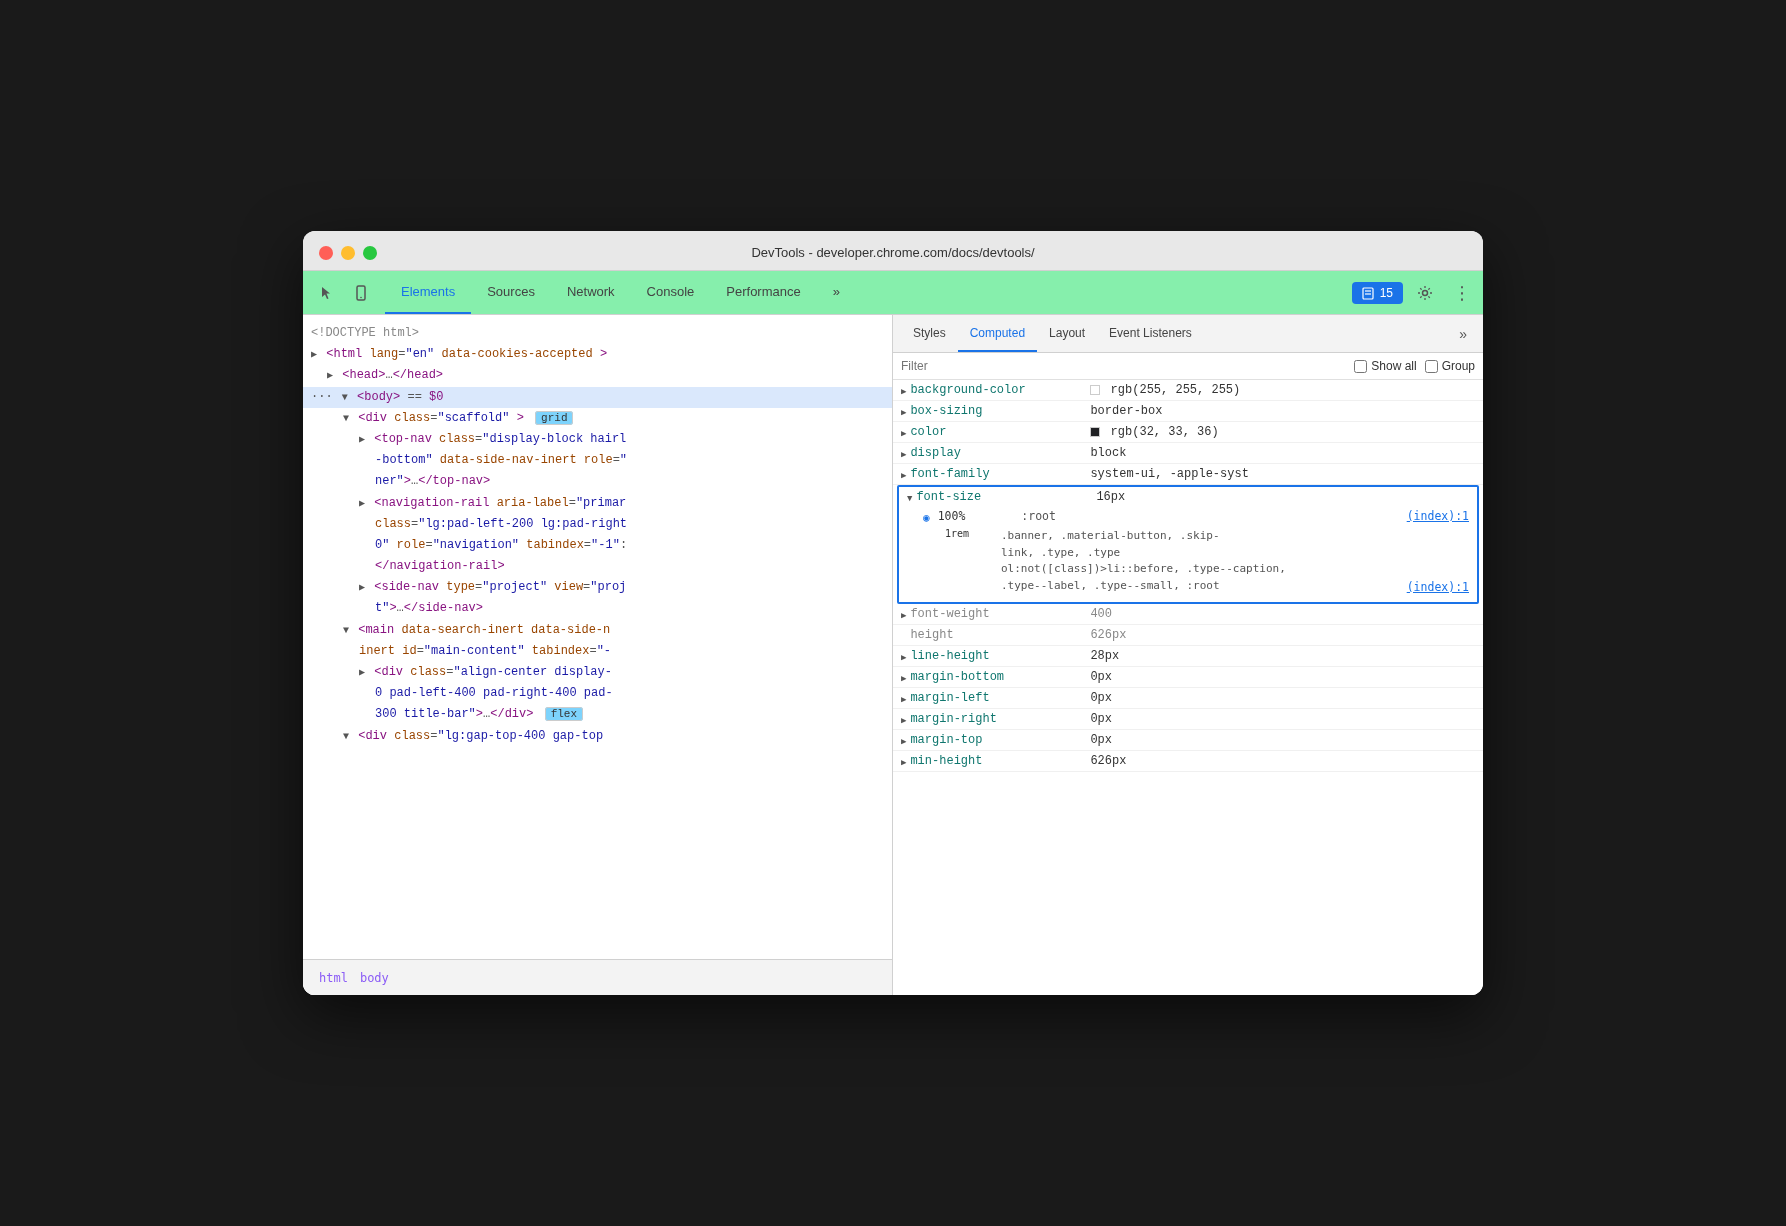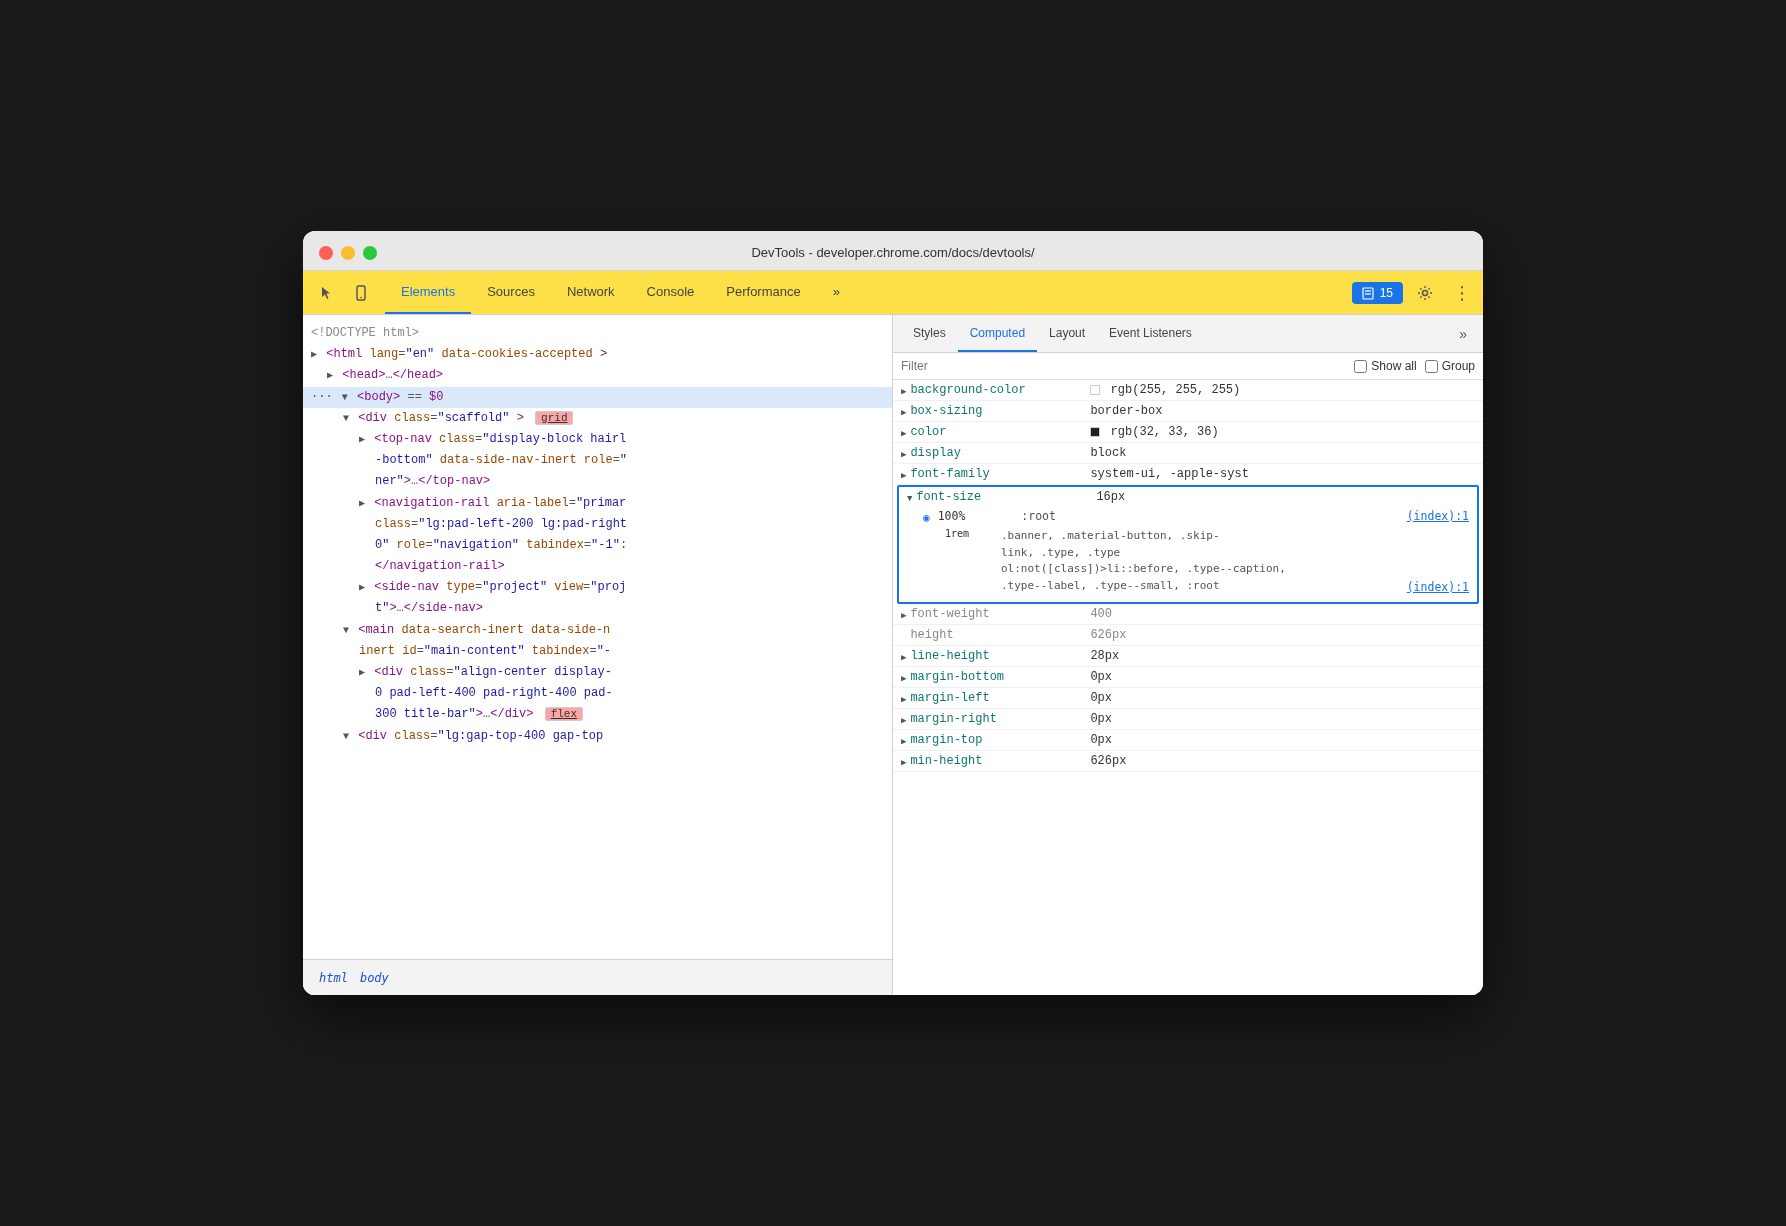--- a/index.html
+++ b/index.html
@@ -45,21 +45,21 @@
     .tl-yellow { background: #ffbd2e; }
     .tl-green { background: #28c840; }
     .window-title {
       font-size: 13px;
       color: #333;
       font-weight: 500;
     }
 
     
     .devtools-toolbar {
-      background: #fde047;
+      background: #86efac;
       border-bottom: 1px solid #d0d0d0;
       display: flex;
       align-items: center;
       padding: 0 8px;
       height: 44px;
     }
     .toolbar-icons {
       display: flex;
       align-items: center;
       gap: 2px;
@@ -163,49 +163,47 @@
     }
     .html-line.selected {
       background: #dae8fc;
     }
     .indent-1 { padding-left: 24px; }
     .indent-2 { padding-left: 40px; }
     .indent-3 { padding-left: 56px; }
     .indent-4 { padding-left: 72px; }
     .triangle { color: #555; font-size: 10px; margin-right: 2px; cursor: pointer; }
     .dom-badge {
-      background: #fca5a5;
+      background: #7dd3fc;
       border: 1px solid #ccc;
       border-radius: 3px;
       padding: 0 5px;
       font-size: 11px;
       color: #333;
       margin-left: 4px;
-      text-decoration: underline;
     }
     .dots { color: #555; margin-right: 2px; }
 
     
     .breadcrumb-bar {
       height: 36px;
       border-top: 1px solid #d0d0d0;
       background: #f3f3f3;
       display: flex;
       align-items: center;
       padding: 0 12px;
       gap: 4px;
       font-family: 'Menlo', 'Monaco', monospace;
       font-size: 12px;
     }
     .breadcrumb-item {
-      color: #1d4ed8;
+      color: #8b5cf6;
       cursor: pointer;
       padding: 2px 4px;
       border-radius: 3px;
-      font-style: italic;
     }
 
     
     .styles-panel {
       flex: 1;
       display: flex;
       flex-direction: column;
       background: #fff;
       overflow: hidden;
       justify-content: flex-end;

